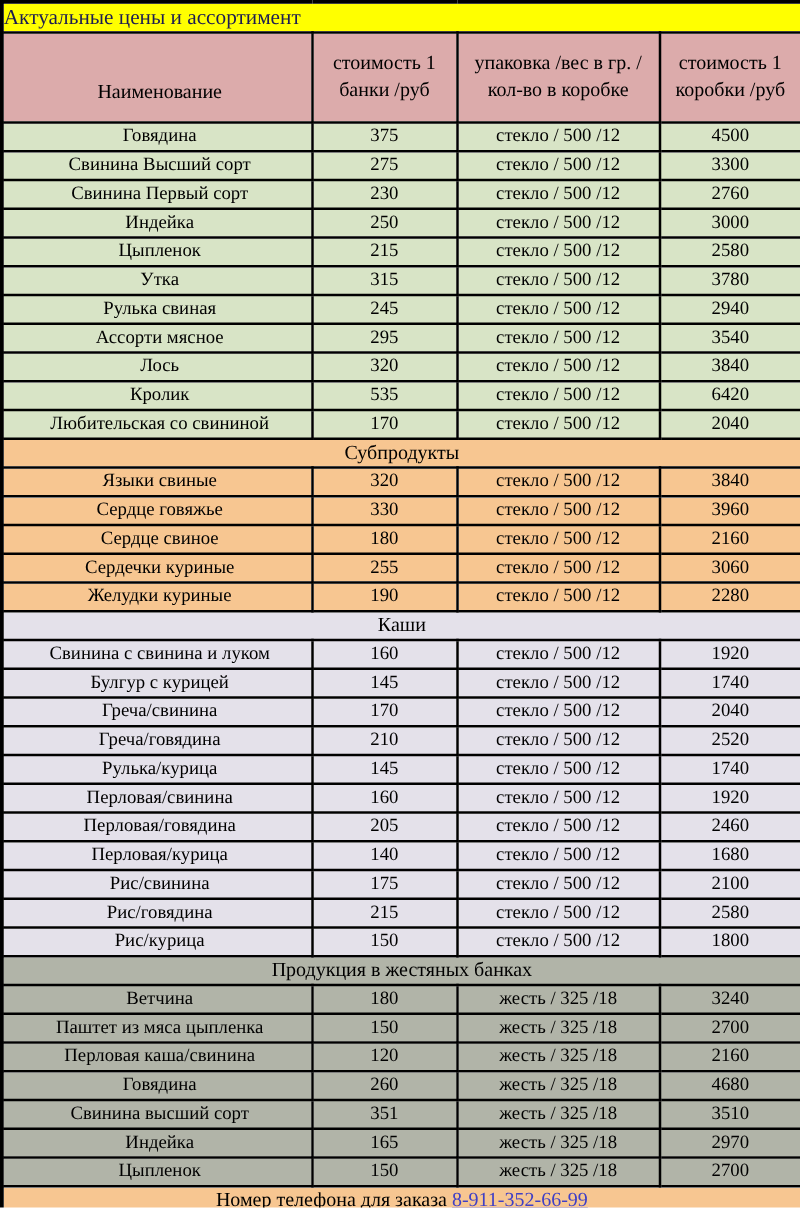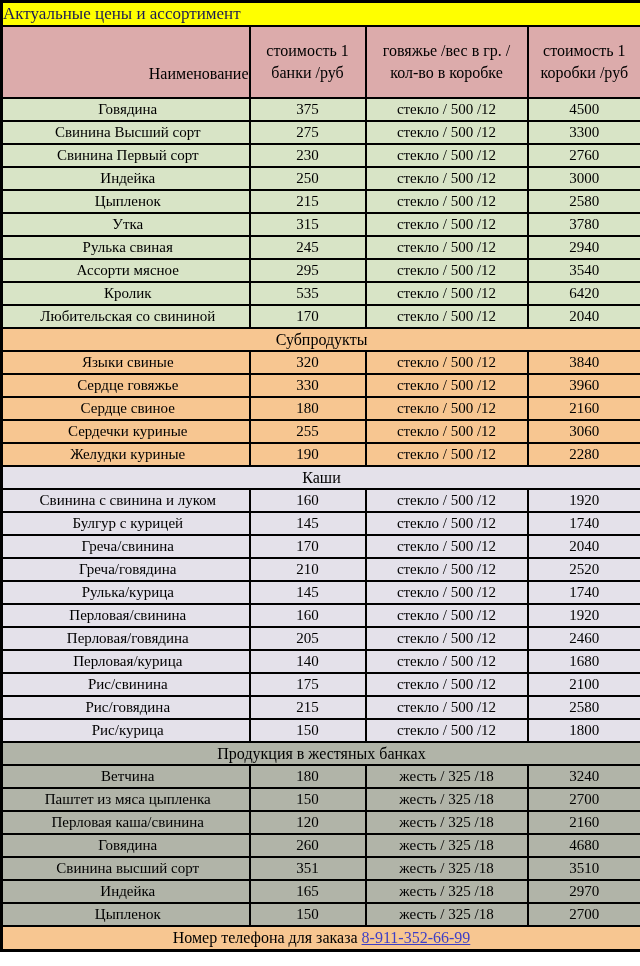--- a/index.html
+++ b/index.html
@@ -16,21 +16,21 @@
 
   tr.title-row td {
     height: 20px; background: var(--title_yellow, #ffff00);
     color: var(--title_text, #1c1c52);
     text-align: left; font-size: 17px; padding: 1px 0;
   }
   tr.header-row th {
     height: 58px; background: var(--header_pink, #dcabab);
     font-weight: normal; font-size: 16px; line-height: 1.35;
   }
-  tr.header-row th.name-col { text-align: right; vertical-align: bottom; padding: 0 0 12px 4px; }
+  tr.header-row th.name-col { text-align: center; vertical-align: bottom; padding: 0 0 12px 4px; }
   tr.header-row th.mid-col  { text-align: center; vertical-align: middle; white-space: normal; padding: 0 6px; }
 
   tbody tr { height: 23px; }
   tbody td { font-size: 15px; padding: 0; }
   tbody td.name  { text-align: center; padding-left: 4px; }
   tbody td.num, tbody td.pack { text-align: center; }
   tbody tr.section td { text-align: center; font-size: 16px; }
 
   tr.green td    { background: var(--green, #d8e4c6); }
   tr.orange td   { background: var(--orange, #f7c691); }
@@ -55,21 +55,21 @@
     <col style="width:162px">
     <col style="width:114px">
   </colgroup>
   <thead>
     <tr class="title-row">
       <td colspan="4">Актуальные цены и ассортимент</td>
     </tr>
     <tr class="header-row">
       <th class="name-col">Наименование</th>
       <th class="mid-col">стоимость 1 банки /руб</th>
-      <th class="mid-col">говяжье /вес в гр. / кол-во в коробке</th>
+      <th class="mid-col">упаковка /вес в гр. / кол-во в коробке</th>
       <th class="mid-col">стоимость 1 коробки /руб</th>
     </tr>
   </thead>
   <tbody>
       <tr class="green">
         <td class="name">Говядина</td>
         <td class="num">375</td>
         <td class="pack">стекло / 500 /12</td>
         <td class="num">4500</td>
       </tr>
@@ -107,20 +107,26 @@
         <td class="name">Рулька свиная</td>
         <td class="num">245</td>
         <td class="pack">стекло / 500 /12</td>
         <td class="num">2940</td>
       </tr>
       <tr class="green">
         <td class="name">Ассорти мясное</td>
         <td class="num">295</td>
         <td class="pack">стекло / 500 /12</td>
         <td class="num">3540</td>
+      </tr>
+      <tr class="green">
+        <td class="name">Лось</td>
+        <td class="num">320</td>
+        <td class="pack">стекло / 500 /12</td>
+        <td class="num">3840</td>
       </tr>
       <tr class="green">
         <td class="name">Кролик</td>
         <td class="num">535</td>
         <td class="pack">стекло / 500 /12</td>
         <td class="num">6420</td>
       </tr>
       <tr class="green">
         <td class="name">Любительская со свининой</td>
         <td class="num">170</td>

